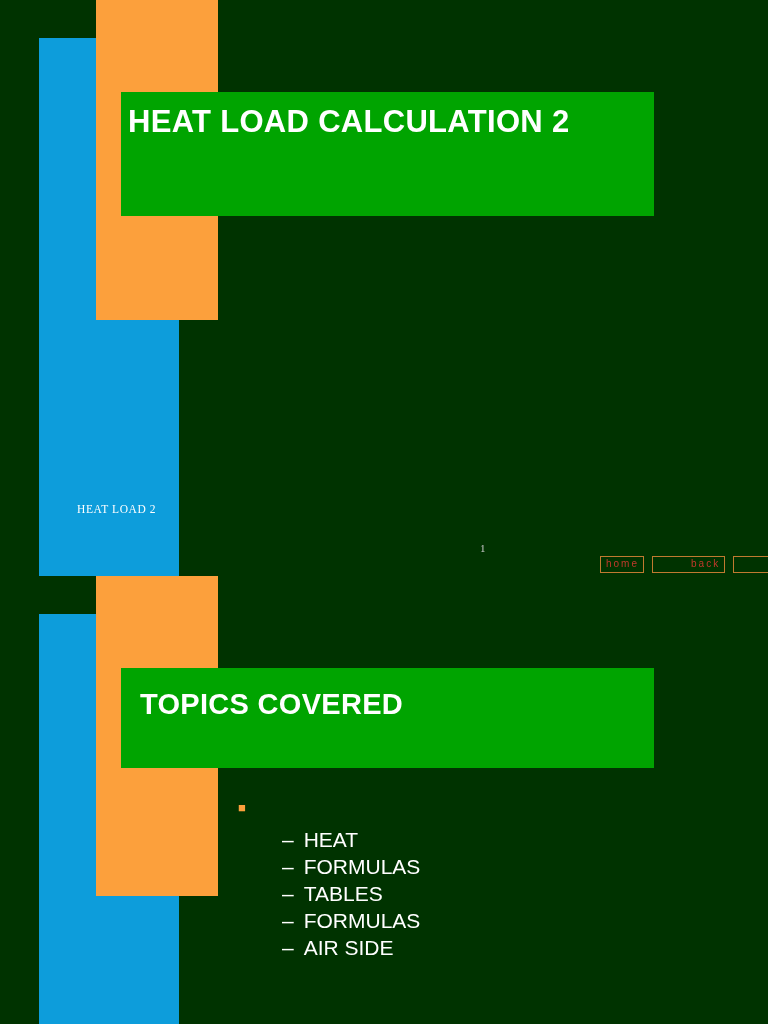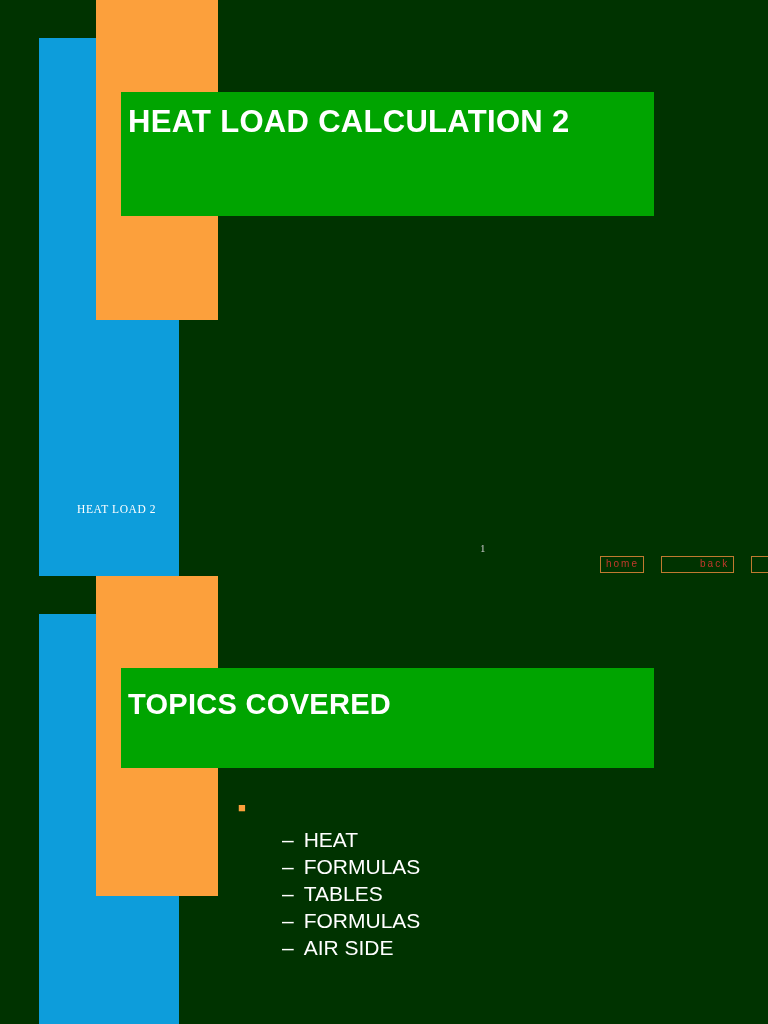--- a/index.html
+++ b/index.html
@@ -84,27 +84,27 @@
   .nav-btn {
     border: 1px solid #c07a30;
     color: #c0392b;
     font-size: 10px;
     letter-spacing: 2px;
     padding: 2px 4px 3px 5px;
     background: transparent;
     line-height: 1;
     font-family: "Liberation Sans", sans-serif;
   }
-  .nav-btn + .nav-btn { margin-left: 17px; padding-left: 38px; }
+  .nav-btn + .nav-btn { margin-left: 8px; padding-left: 38px; }
 
   
   .s2-blue   { left: 39px;  top: 38px;  width: 140px; height: 538px; }
   .s2-orange { left: 96px;  top: -10px; width: 122px; height: 330px; }
   .s2-band   { left: 121px; top: 92px;  width: 533px; height: 100px; }
-  .s2-title  { left: 128px; top: 112px; width: 520px; font-size: 29px; }
+  .s2-title  { left: 140px; top: 112px; width: 520px; font-size: 29px; }
 
   .bullets {
     position: absolute;
     left: 238px;
     top: 218px;
     width: 500px;
   }
   .bullet-l1 {
     display: flex;
     align-items: flex-start;

